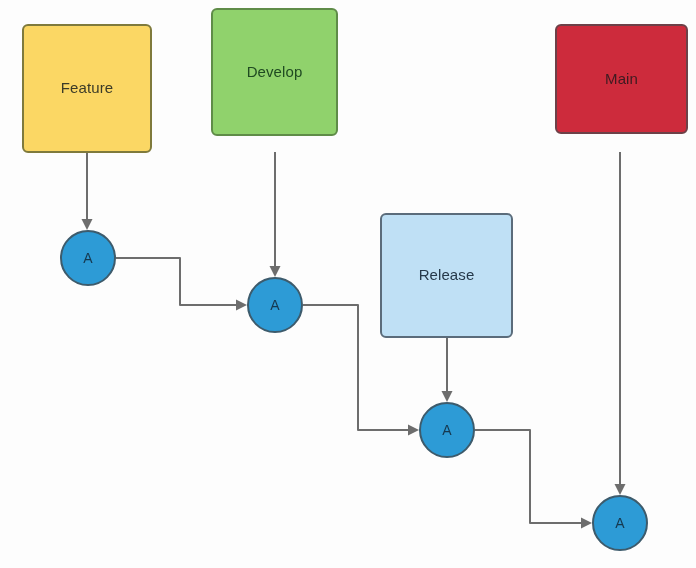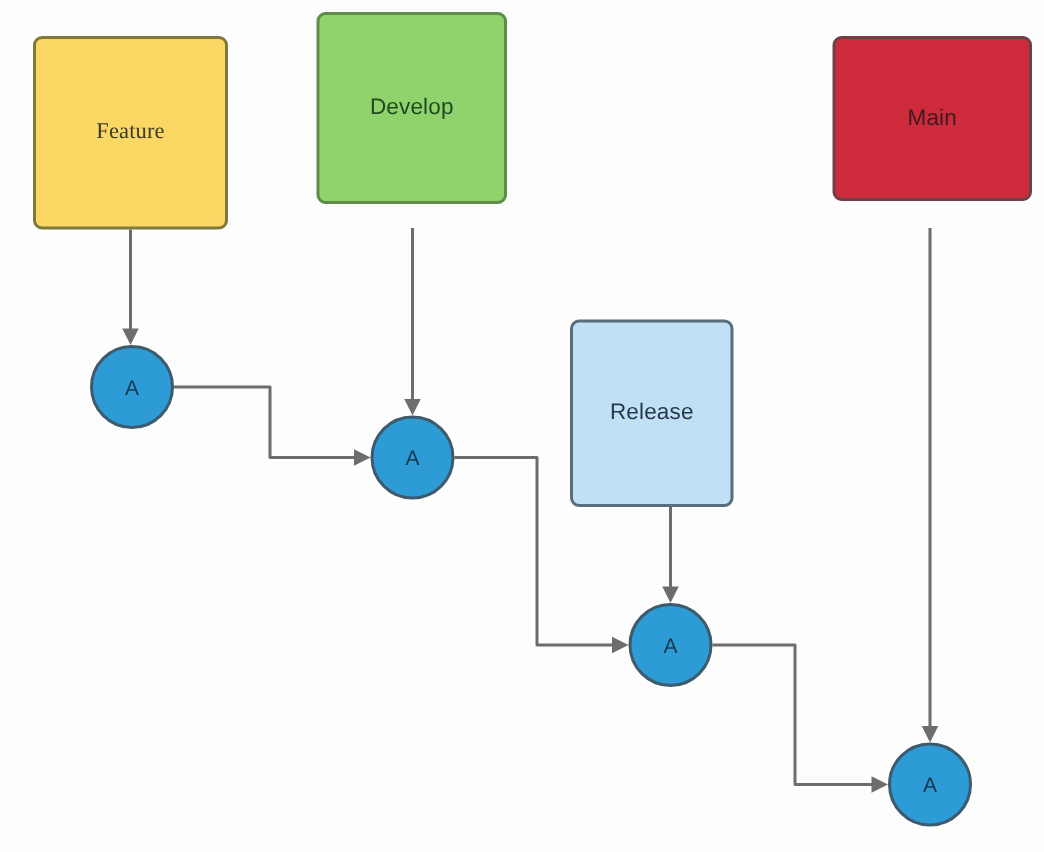--- a/index.html
+++ b/index.html
@@ -89,30 +89,30 @@
         <polyline points="303,305 358,305 358,430 415,430" fill="none" stroke="#6d6d6d" stroke-width="2" stroke-linejoin="round" stroke-linecap="butt"></polyline>
         <polygon points="419,430 408,424.5 408,435.5" fill="#6d6d6d"></polygon>
       </g>
       <g>
         <polyline points="475,430 530,430 530,523 588,523" fill="none" stroke="#6d6d6d" stroke-width="2" stroke-linejoin="round" stroke-linecap="butt"></polyline>
         <polygon points="592,523 581,517.5 581,528.5" fill="#6d6d6d"></polygon>
       </g>
     </svg>
 
   <div id="nodes">
-      <div class="node-box" style="background: rgb(251, 215, 100); border-color: rgb(127, 122, 60); left: 22px; top: 24px; width: 130px; height: 129px; font-family: Liberation Serif, serif;">
+      <div class="node-box" style="background: rgb(251, 215, 100); border-color: rgb(127, 122, 60); left: 22px; top: 24px; width: 130px; height: 129px;">
         <span class="node-box-label" style="color: rgb(59, 59, 40);">Feature</span>
       </div>
       <div class="node-box" style="background: rgb(144, 210, 108); border-color: rgb(95, 140, 72); left: 211px; top: 8px; width: 127px; height: 128px;">
         <span class="node-box-label" style="color: rgb(31, 74, 33);">Develop</span>
       </div>
       <div class="node-box" style="background: rgb(205, 43, 60); border-color: rgb(109, 65, 72); left: 555px; top: 24px; width: 133px; height: 110px;">
         <span class="node-box-label" style="color: rgb(61, 27, 33);">Main</span>
       </div>
-      <div class="node-box" style="background: rgb(191, 224, 245); border-color: rgb(91, 108, 123); left: 380px; top: 213px; width: 109px; height: 125px;">
+      <div class="node-box" style="background: rgb(191, 224, 245); border-color: rgb(91, 108, 123); left: 380px; top: 213px; width: 133px; height: 125px;">
         <span class="node-box-label" style="color: rgb(38, 57, 74);">Release</span>
       </div>
       <div class="node-circle" style="background: rgb(45, 155, 214); border-color: rgb(61, 91, 108); left: 60px; top: 230px; width: 56px; height: 56px;">
         <span class="node-circle-label" style="color: rgb(22, 56, 79);">A</span>
       </div>
       <div class="node-circle" style="background: rgb(45, 155, 214); border-color: rgb(61, 91, 108); left: 247px; top: 277px; width: 56px; height: 56px;">
         <span class="node-circle-label" style="color: rgb(22, 56, 79);">A</span>
       </div>
       <div class="node-circle" style="background: rgb(45, 155, 214); border-color: rgb(61, 91, 108); left: 419px; top: 402px; width: 56px; height: 56px;">
         <span class="node-circle-label" style="color: rgb(22, 56, 79);">A</span>

